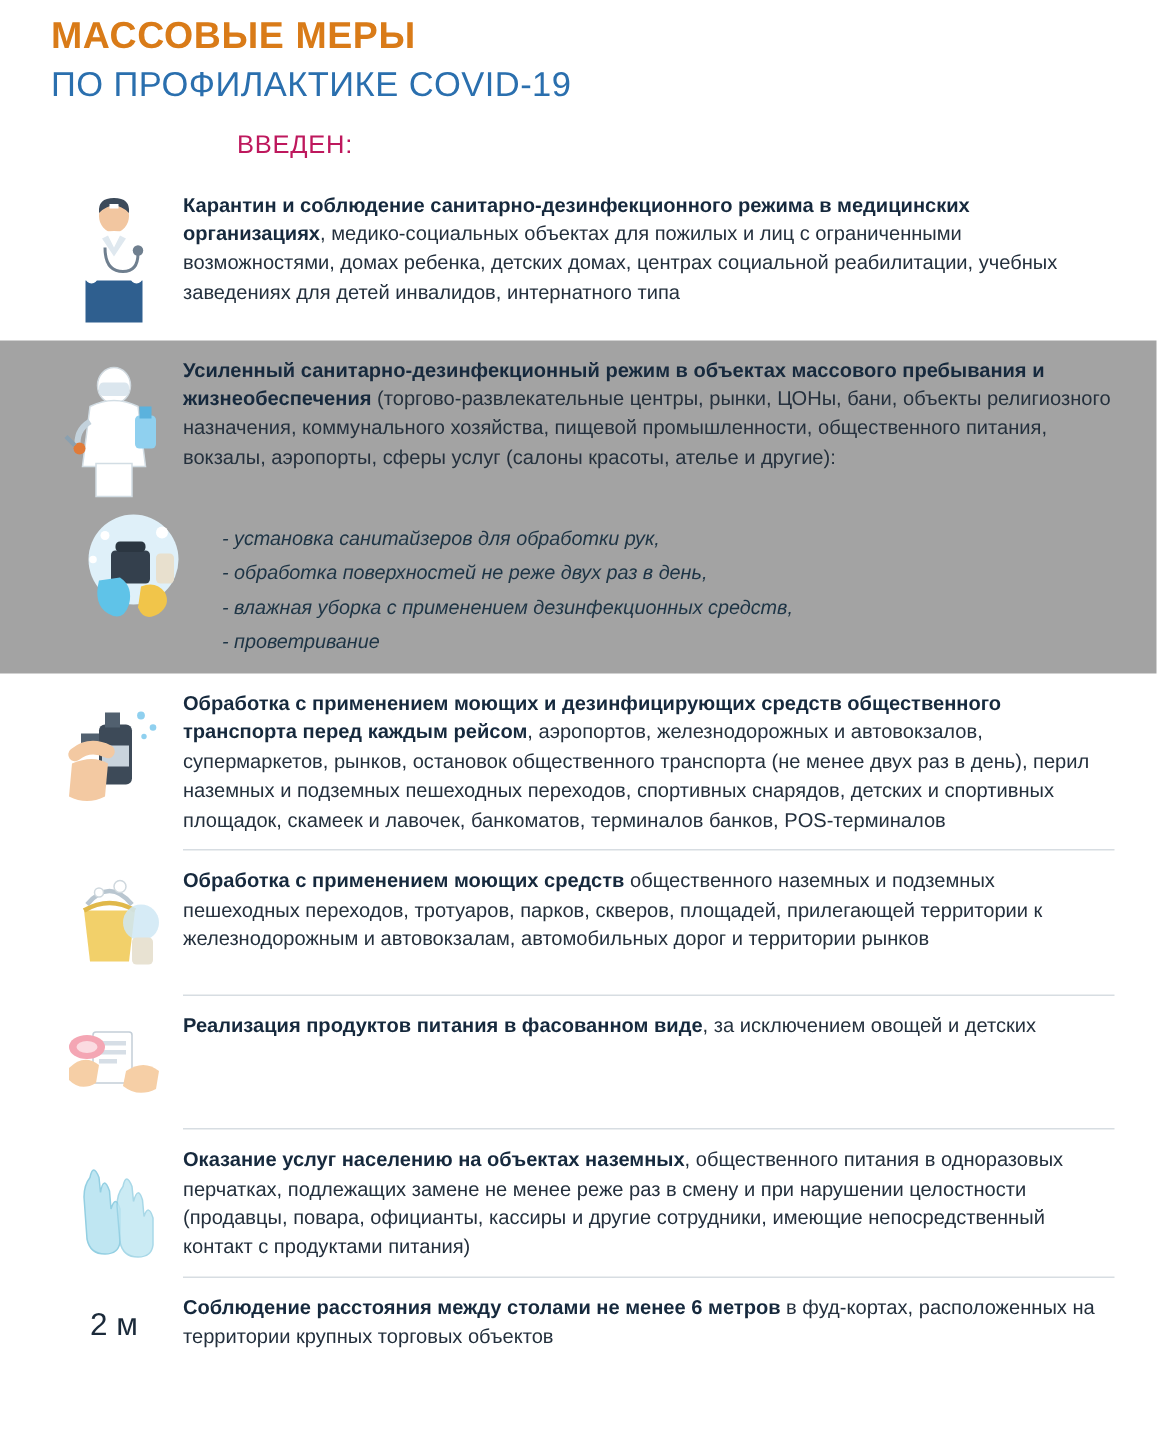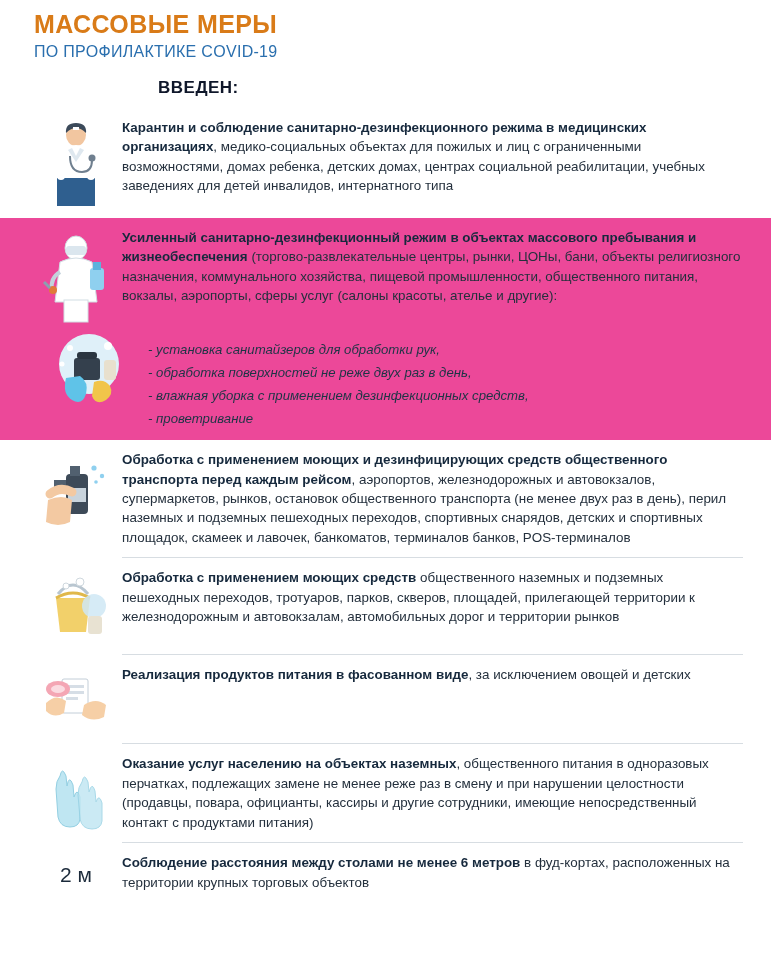--- a/index.html
+++ b/index.html
@@ -28,48 +28,48 @@
   }
   .title-main {
     font-size: 25px;
     font-weight: bold;
     color: #d97b18;
     letter-spacing: 0.4px;
     line-height: 1.15;
     text-transform: uppercase;
   }
   .title-sub {
-    font-size: 16px;
+    font-size: 23px;
     color: #2a6fae;
     letter-spacing: 0.3px;
     line-height: 1.25;
     margin-top: 3px;
     text-transform: uppercase;
   }
   .intro {
     margin: 16px 0 4px 124px;
     font-size: 17px;
-    font-weight: bold;
-    color: #0f172a;
+    font-weight: normal;
+    color: #be185d;
     letter-spacing: 0.5px;
   }
 
   
   .rows {
     margin-top: 10px;
   }
   .row {
     display: flex;
     align-items: flex-start;
     padding: 10px 28px 10px 30px;
     box-sizing: border-box;
     justify-content: space-between;
   }
   .row.highlight {
-    background: #ec4899;
+    background: #a3a3a3;
   }
   .icon-cell {
     width: 92px;
     min-width: 92px;
     display: flex;
     justify-content: center;
     align-items: flex-start;
     padding-top: 4px;
   }
   .text-cell {

